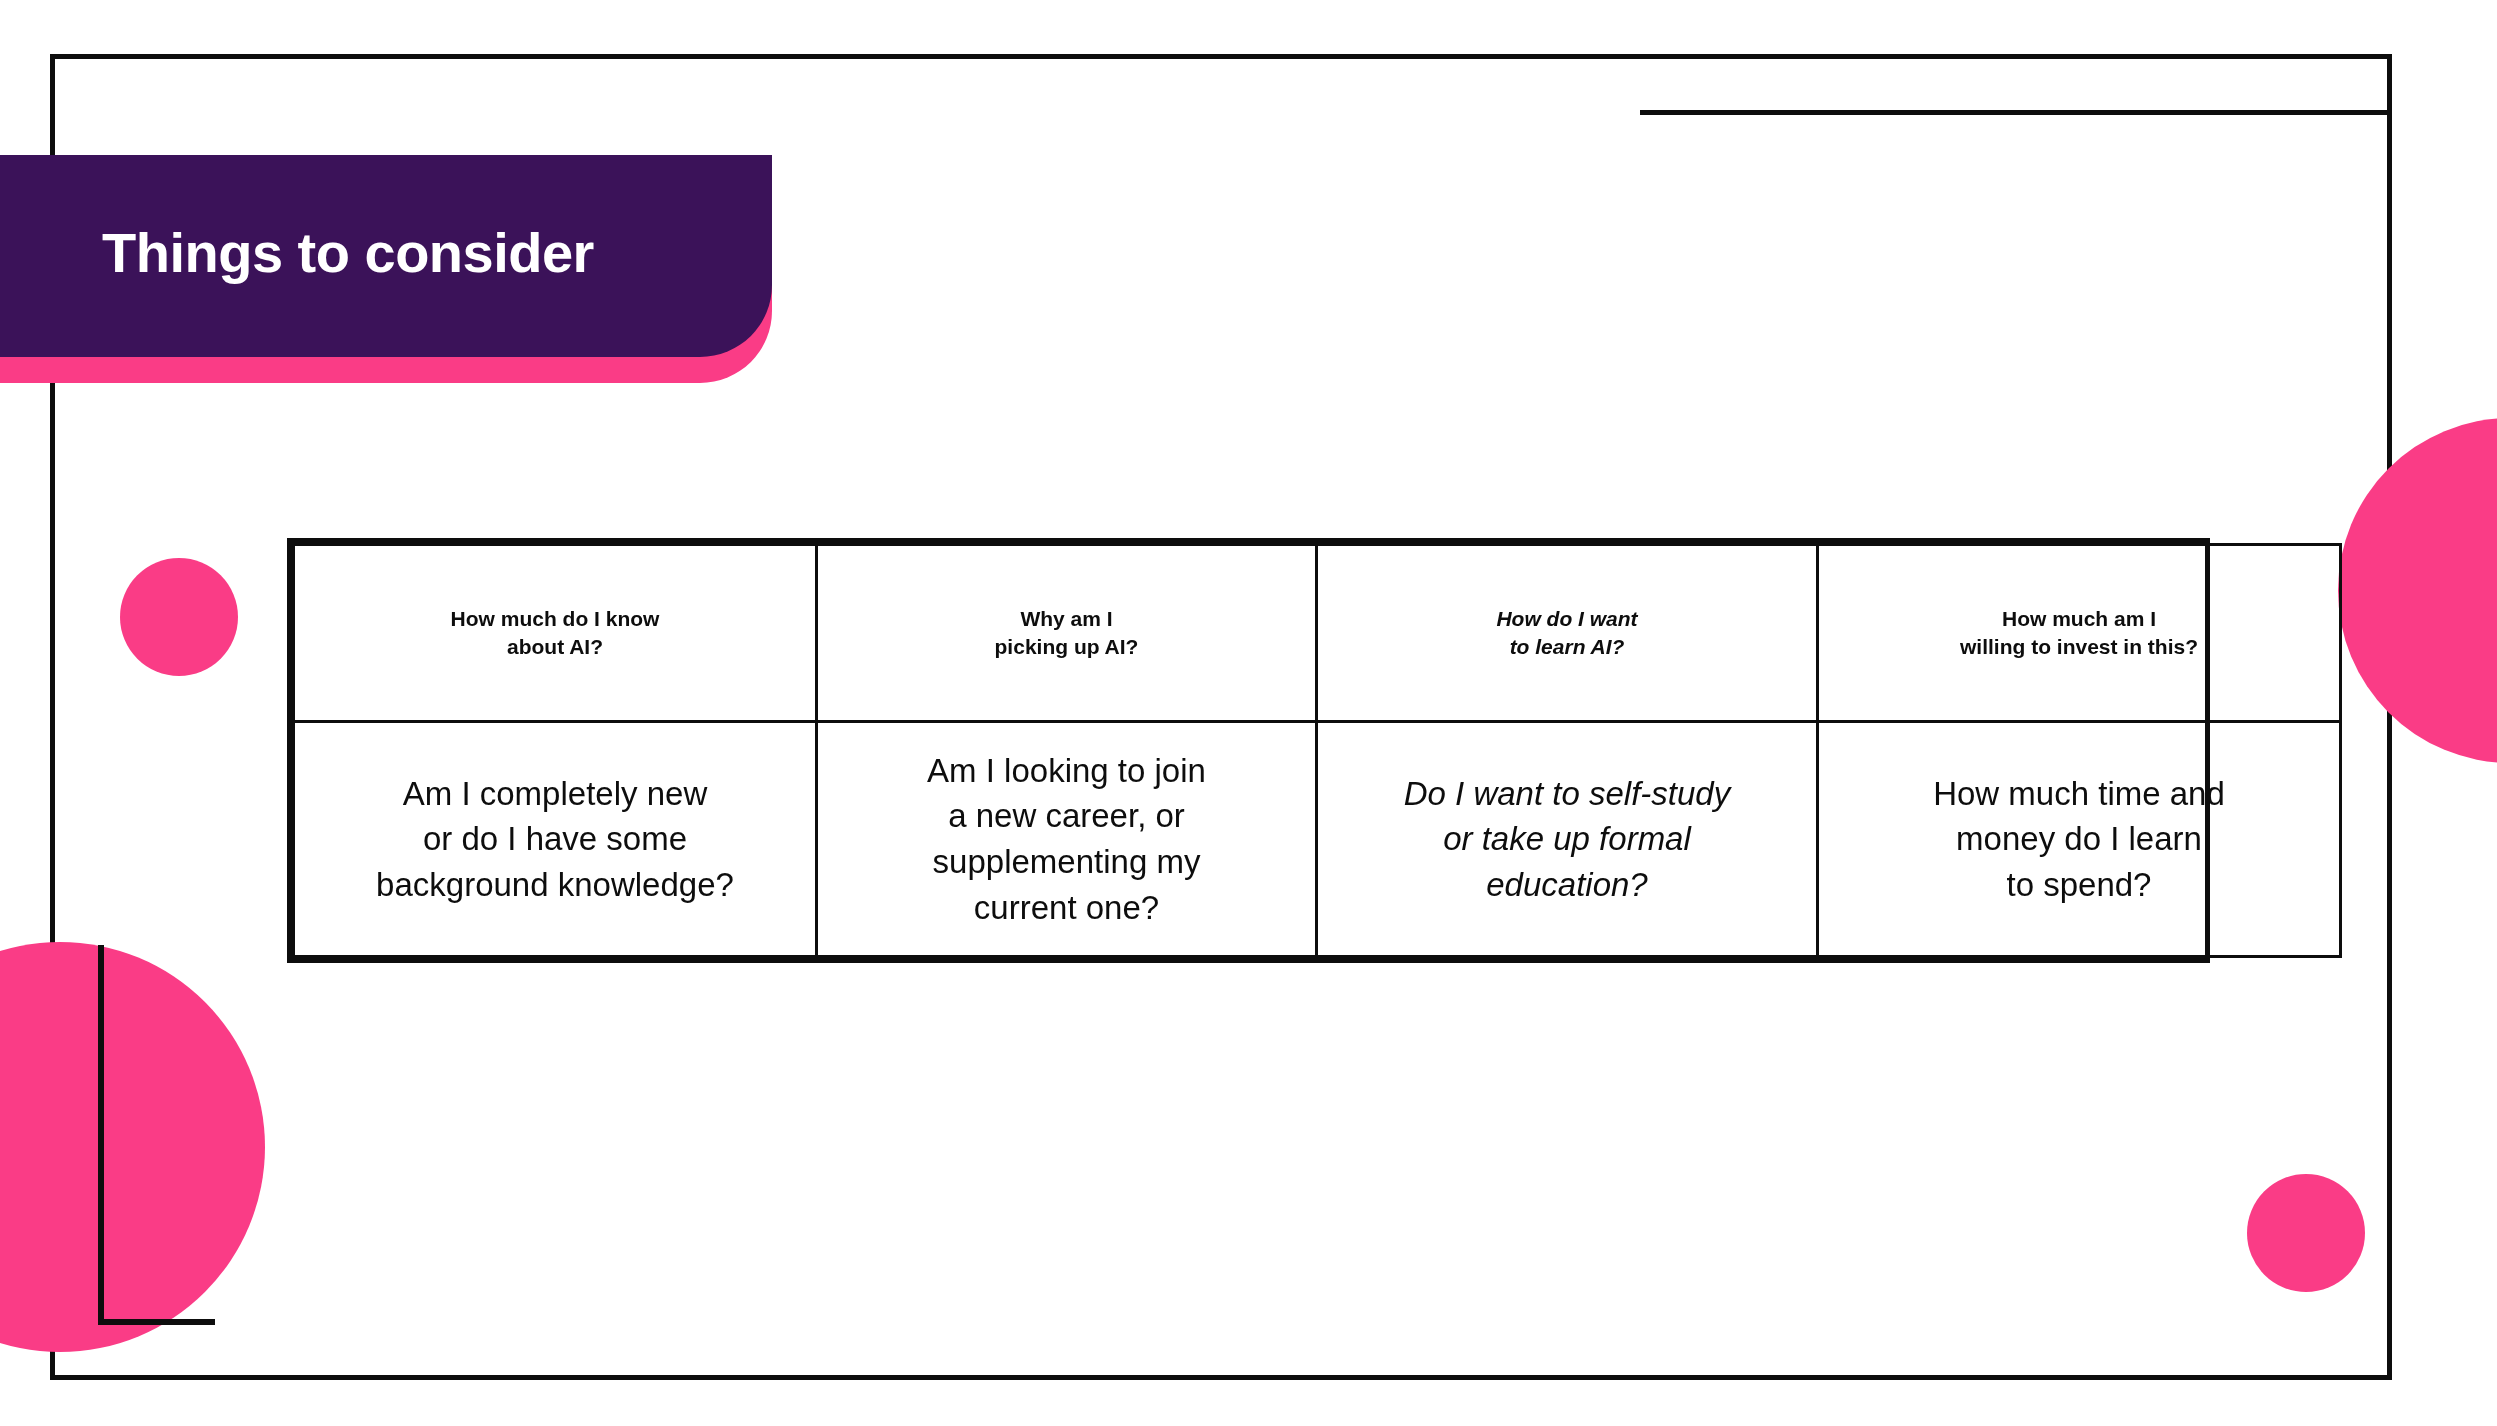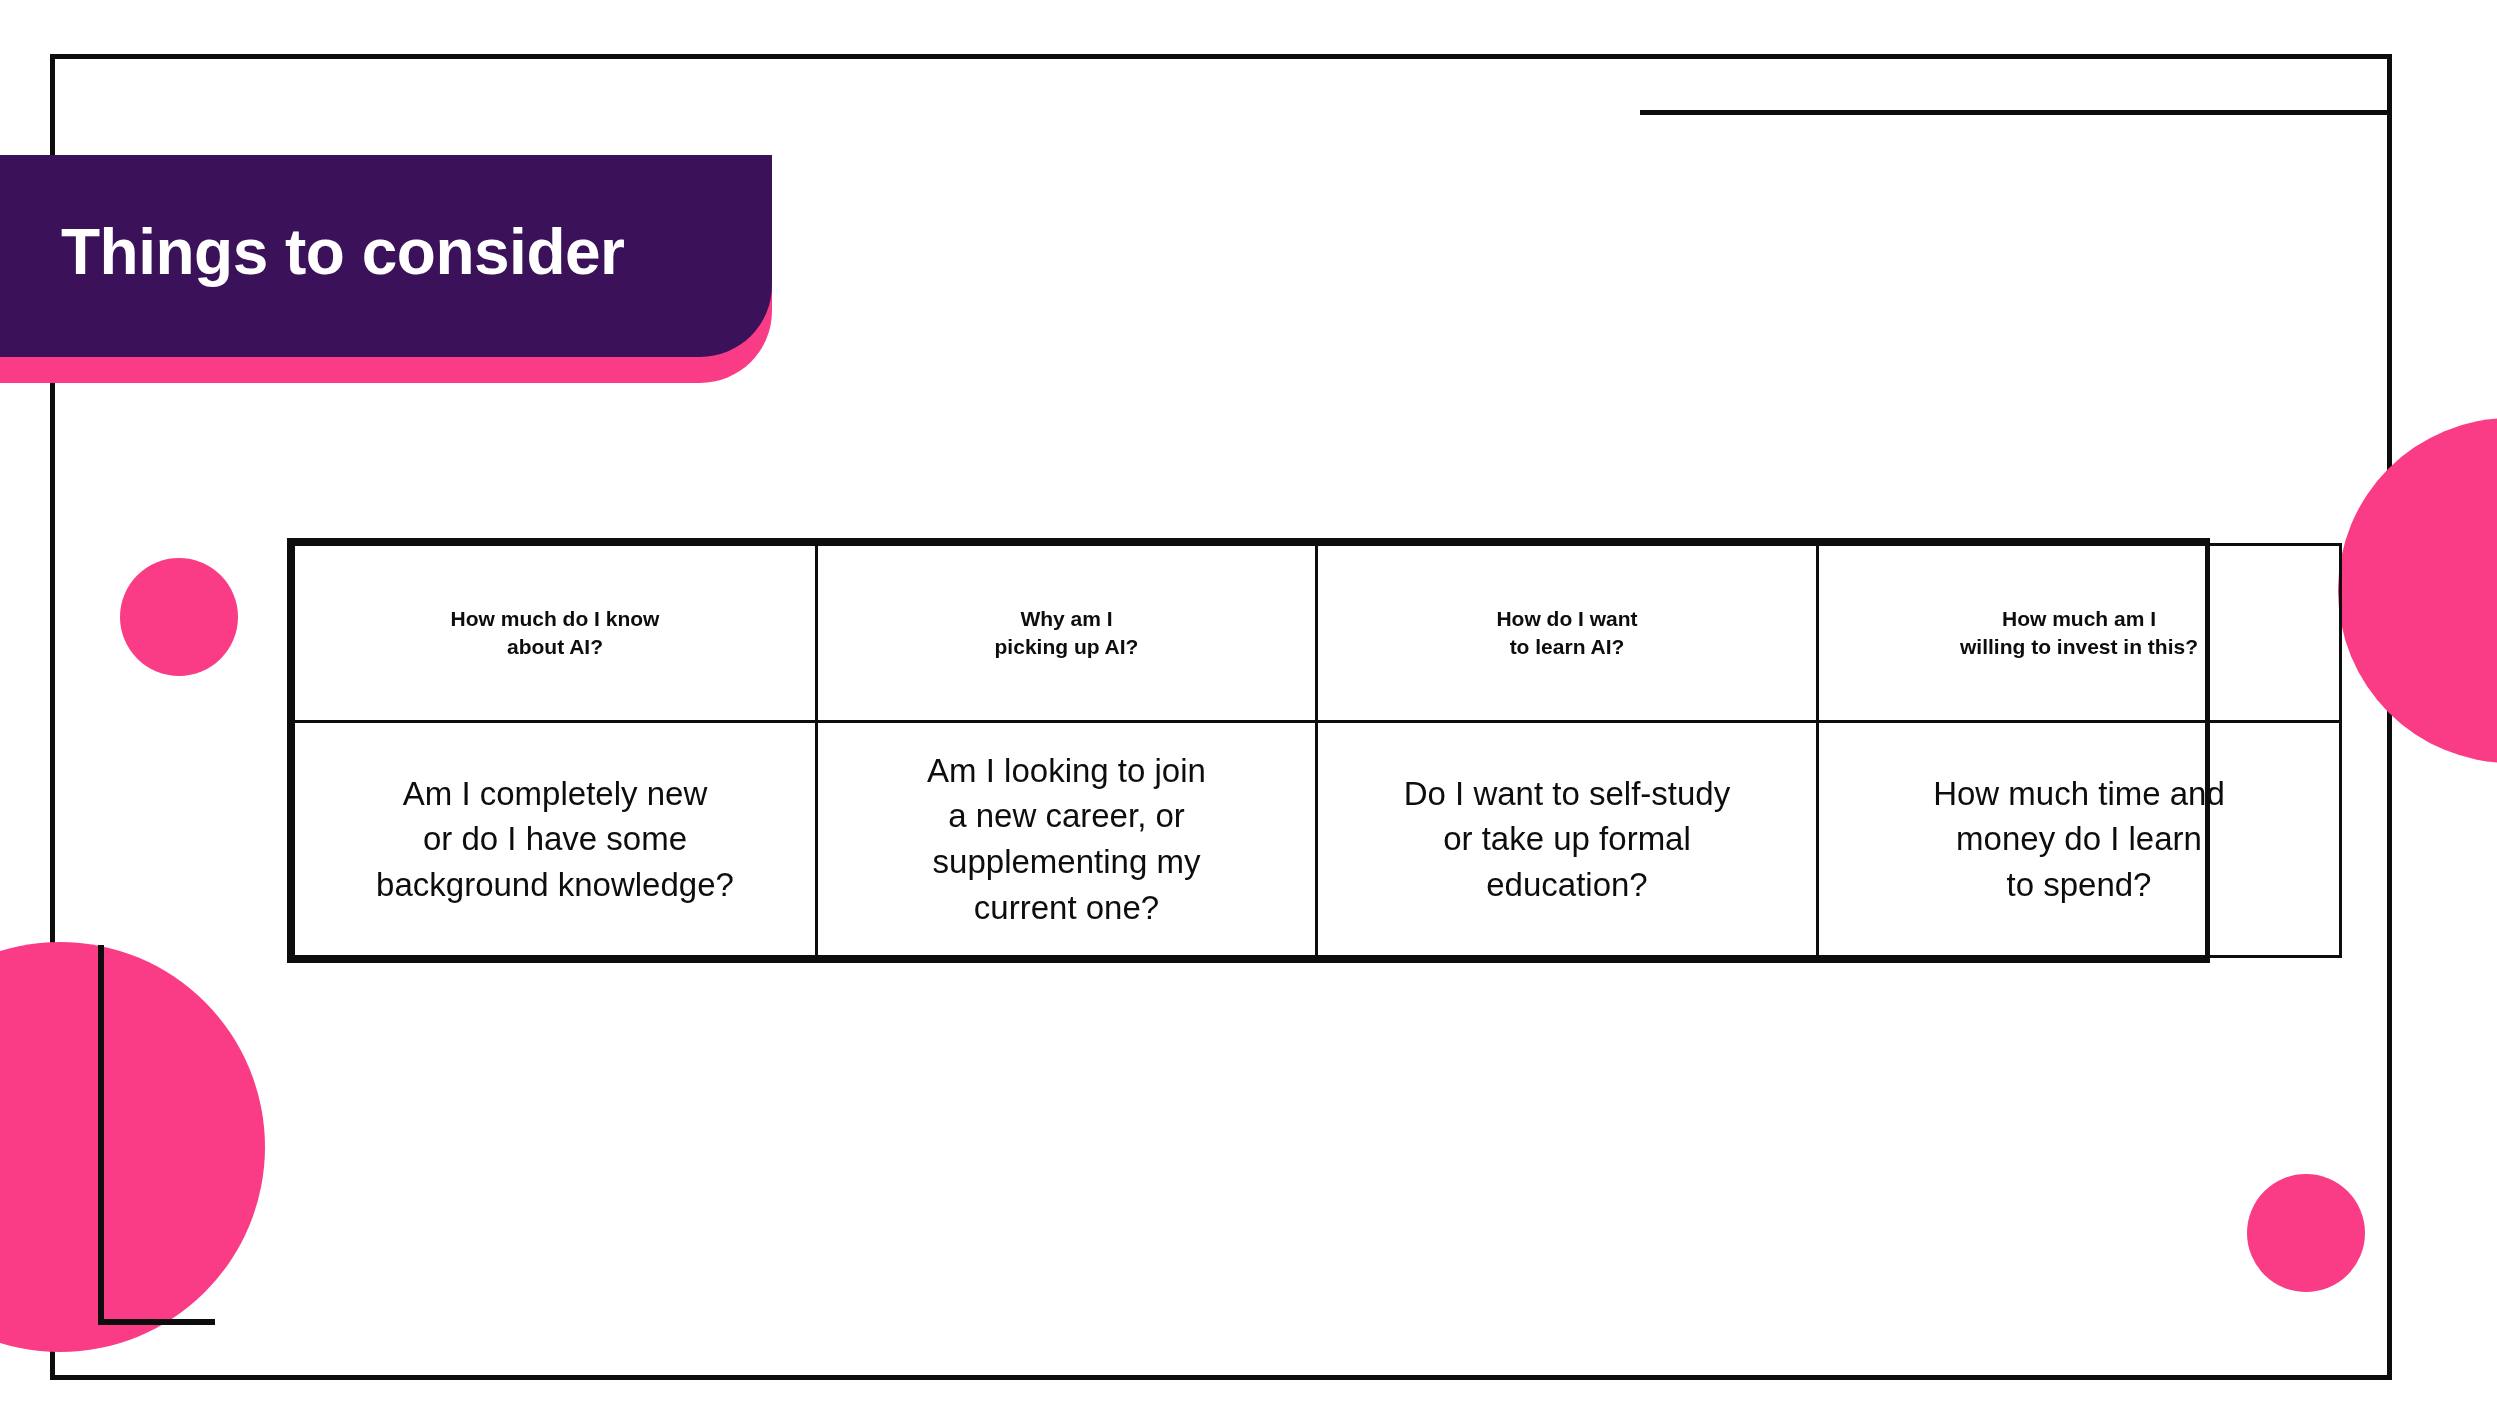--- a/index.html
+++ b/index.html
@@ -84,24 +84,24 @@
     top: 0;
     width: 772px;
     height: 202px;
     background: #3b1259;
     border-bottom-right-radius: 72px;
     display: flex;
     align-items: center;
   }
   .banner-title {
     color: #ffffff;
-    font-size: 64px;
+    font-size: 56px;
     font-weight: bold;
     letter-spacing: -0.5px;
-    padding-left: 61px;
+    padding-left: 102px;
     padding-bottom: 8px;
     white-space: nowrap;
   }
 
   
   .table-wrap {
     position: absolute;
     left: 287px;
     top: 538px;
     width: 1923px;
@@ -130,21 +130,21 @@
     font-weight: bold;
     line-height: 1.32;
   }
   table.matrix tr.body-row td {
     font-size: 33px;
     font-weight: normal;
     line-height: 1.38;
   }
   table.matrix td.c0 { width: 492px; }
   table.matrix td.c1 { width: 469px; }
-  table.matrix td.c2 { width: 470px; }
+  table.matrix td.c2 { width: 470px; font-style: italic; }
   table.matrix td.c3 { width: 492px; text-align: center; }
   .cell-text { display: block; white-space: pre-line; }
 </style>
 </head>
 <body>
 
 <div id="slide">
 
   <div class="circle circle-big-right"></div>
   <div class="circle circle-big-left"></div>

